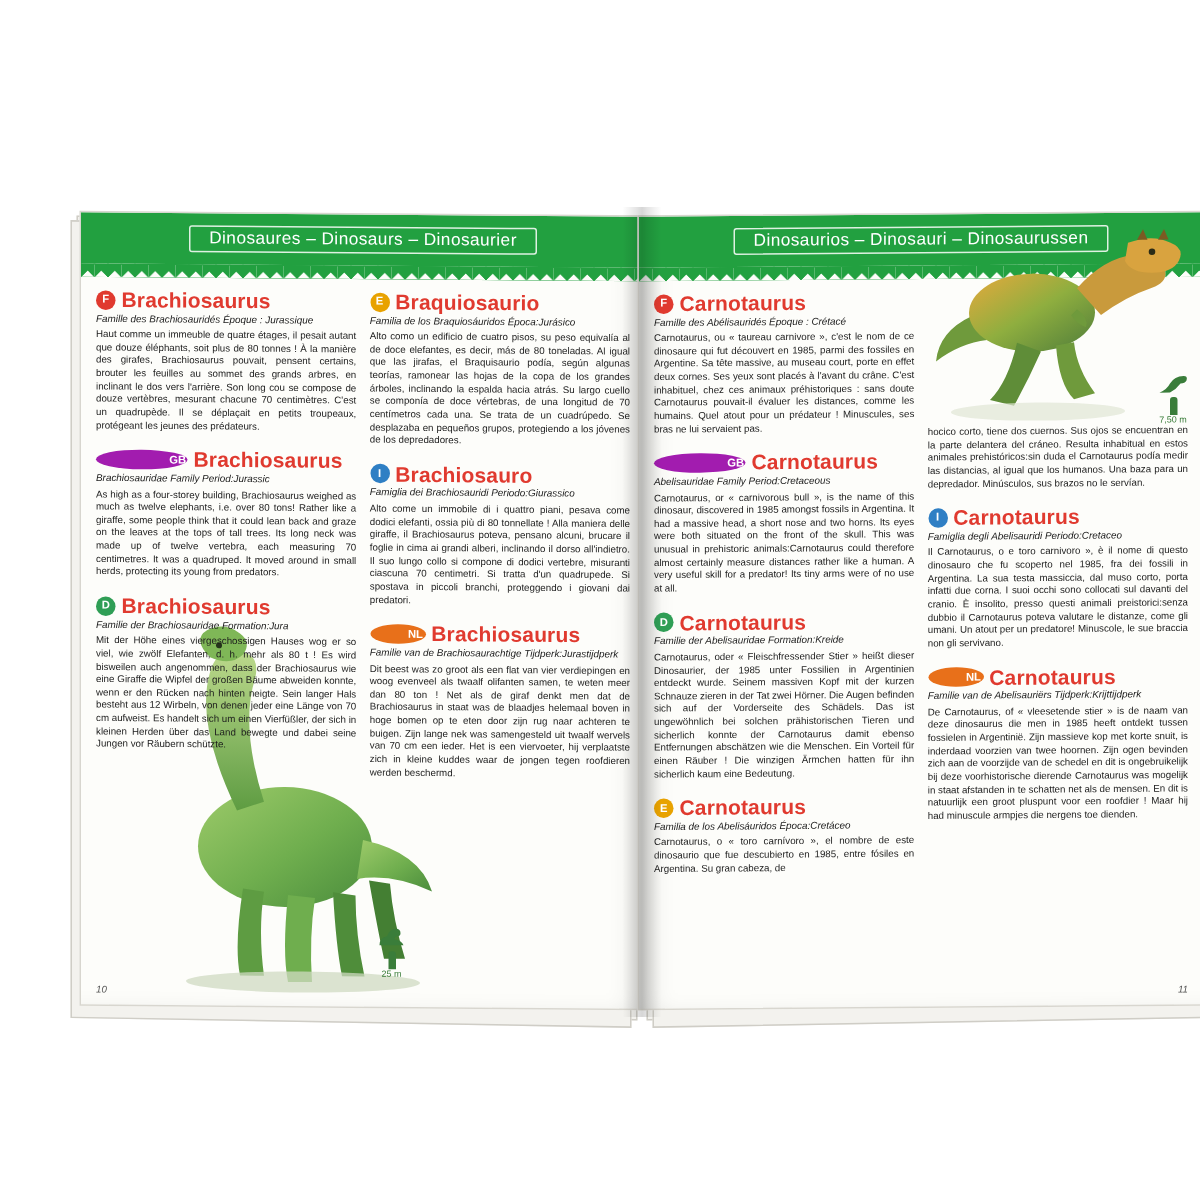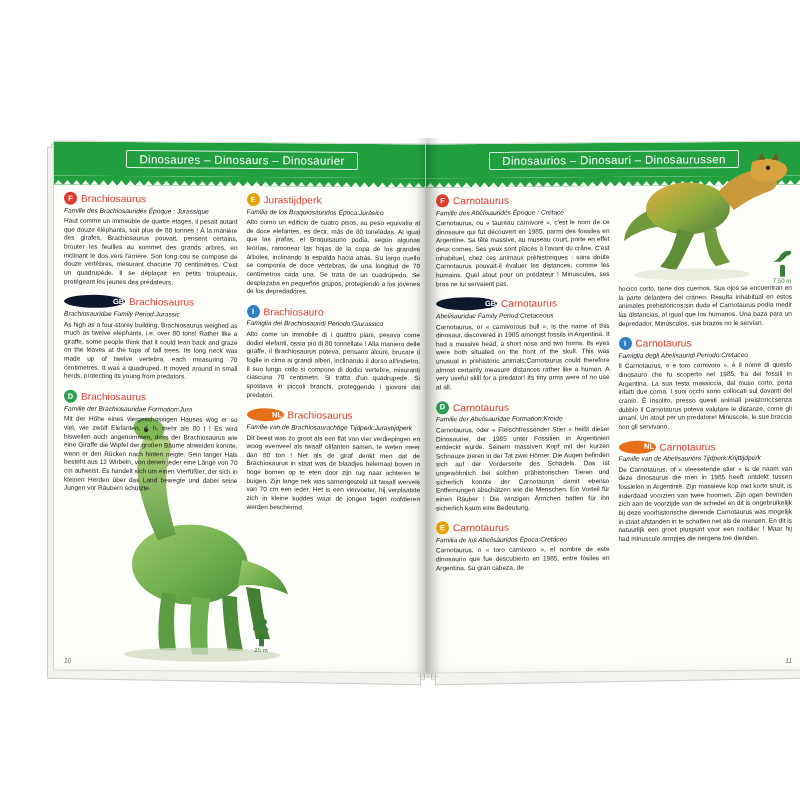--- a/index.html
+++ b/index.html
@@ -72,27 +72,27 @@
 
   .entry{margin-bottom:9px;}
   .entry-head{display:flex;align-items:center;gap:4px;margin-bottom:1.5px;}
   .flag{
     width:13px;height:13px;border-radius:50%;
     background:#e03a2f;color:#fff;
     font-size:7.5px;font-weight:bold;
     display:flex;align-items:center;justify-content:center;
     flex:0 0 auto;line-height:1;
   }
-  .flag.gb{background:#0f172a;padding-left:48px;}
+  .flag.gb{background:#a21caf;padding-left:48px;}
   .flag.e{background:#e8a200;}
   .flag.i{background:#2f7fc4;}
   .flag.d{background:#2f9e55;}
   .flag.nl{background:#e8701a;padding-left:24px;}
   .sp-name{
-    color:#e03a2f;font-size:10px;font-weight:normal;letter-spacing:.1px;
+    color:#e03a2f;font-size:14px;font-weight:bold;letter-spacing:.1px;
   }
   .meta{font-size:6.6px;color:#1a1a1a;font-style:italic;line-height:1.32;margin-bottom:2px;}
   .body{font-size:6.5px;color:#1c1c1c;line-height:1.33;text-align:justify;}
 
   
   .ill{position:absolute;}
 
   .brach-wrap{left:8px;bottom:6px;width:230px;height:250px;}
   .carno-wrap{right:4px;top:4px;width:176px;height:150px;}
 
@@ -190,21 +190,21 @@
               <div class="meta">Familie der Brachiosauridae
 Formation:Jura</div>
               <div class="body">Mit der Höhe eines viergeschossigen Hauses wog er so viel, wie zwölf Elefanten, d. h. mehr als 80 t ! Es wird bisweilen auch angenommen, dass der Brachiosaurus wie eine Giraffe die Wipfel der großen Bäume abweiden konnte, wenn er den Rücken nach hinten neigte. Sein langer Hals besteht aus 12 Wirbeln, von denen jeder eine Länge von 70 cm aufweist. Es handelt sich um einen Vierfüßler, der sich in kleinen Herden über das Land bewegte und dabei seine Jungen vor Räubern schützte.</div>
             </div>
           </div>
 
           <div class="col">
             <div class="entry">
               <div class="entry-head">
                 <span class="flag e">E</span>
-                <span class="sp-name">Jurastijdperk</span>
+                <span class="sp-name">Braquiosaurio</span>
               </div>
               <div class="meta">Familia de los Braquiosáuridos
 Época:Jurásico</div>
               <div class="body">Alto como un edificio de cuatro pisos, su peso equivalía al de doce elefantes, es decir, más de 80 toneladas. Al igual que las jirafas, el Braquisaurio podía, según algunas teorías, ramonear las hojas de la copa de los grandes árboles, inclinando la espalda hacia atrás. Su largo cuello se componía de doce vértebras, de una longitud de 70 centímetros cada una. Se trata de un cuadrúpedo. Se desplazaba en pequeños grupos, protegiendo a los jóvenes de los depredadores.</div>
             </div>
             <div class="entry">
               <div class="entry-head">
                 <span class="flag i">I</span>
                 <span class="sp-name">Brachiosauro</span>
               </div>

